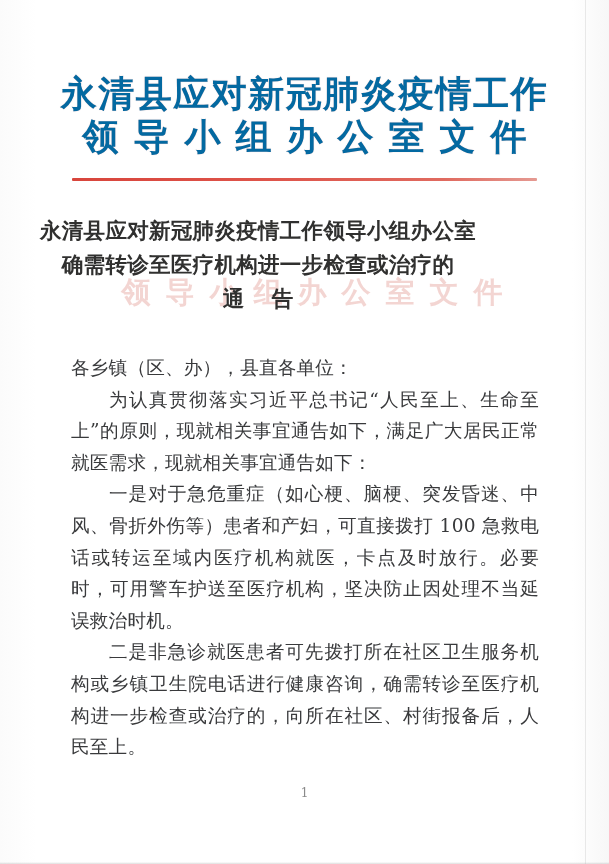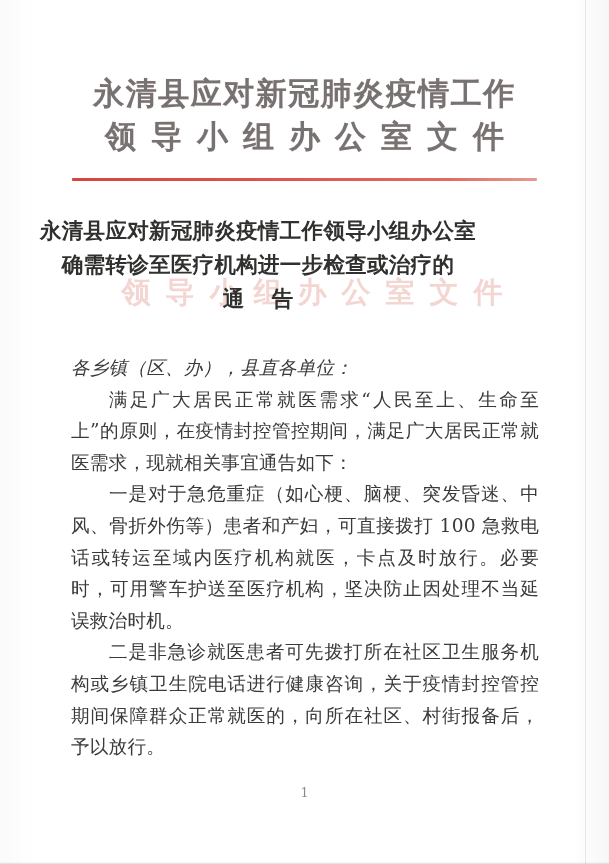--- a/index.html
+++ b/index.html
@@ -55,23 +55,23 @@
     position: absolute;
     top: 72px;
     left: 0;
     width: 609px;
     text-align: center;
     color: #e0554b;
   }
   .lh-line {
     font-family: "DejaVu Serif", "Liberation Serif", serif;
     font-weight: bold;
-    font-size: 31px;
+    font-size: 36px;
     line-height: 43px;
-    color: #737373;
+    color: #0369a1;
     white-space: nowrap;
     text-shadow: 0 0 1px rgba(224,85,75,0.35);
   }
   .lh-line-1 { letter-spacing: 1.5px; }
   .lh-line-2 { letter-spacing: 15px; padding-left: 15px; }
 
   
   #red-rule {
     position: absolute;
     top: 178px;
@@ -140,21 +140,20 @@
     text-align: justify;
     text-align-last: left;
     color: #393a3c;
     margin: 0 0 0 0;
   }
   .para.indent {
     text-indent: 38px;
   }
   .para.salutation {
     text-indent: 0;
-    font-style: italic;
   }
 
   
   #page-number {
     position: absolute;
     top: 786px;
     left: 0;
     width: 609px;
     text-align: center;
     font-family: "DejaVu Serif", "Liberation Serif", serif;
@@ -179,23 +178,23 @@
   <div id="showthrough">领导小组办公室文件</div>
 
   <div id="doc-title">
     <div class="title-line title-line-1">永清县应对新冠肺炎疫情工作领导小组办公室</div>
     <div class="title-line title-line-2">确需转诊至医疗机构进一步检查或治疗的</div>
     <div class="title-line title-line-3">通 告</div>
   </div>
 
   <div id="body-text">
     <p class="para salutation">各乡镇（区、办），县直各单位：</p>
-    <p class="para indent">满足广大居民正常就医需求“人民至上、生命至上”的原则，在疫情封控管控期间，满足广大居民正常就医需求，现就相关事宜通告如下：</p>
+    <p class="para indent">为认真贯彻落实习近平总书记“人民至上、生命至上”的原则，现就相关事宜通告如下，满足广大居民正常就医需求，现就相关事宜通告如下：</p>
     <p class="para indent">一是对于急危重症（如心梗、脑梗、突发昏迷、中风、骨折外伤等）患者和产妇，可直接拨打 100 急救电话或转运至域内医疗机构就医，卡点及时放行。必要时，可用警车护送至医疗机构，坚决防止因处理不当延误救治时机。</p>
-    <p class="para indent">二是非急诊就医患者可先拨打所在社区卫生服务机构或乡镇卫生院电话进行健康咨询，关于疫情封控管控期间保障群众正常就医的，向所在社区、村街报备后，予以放行。</p>
+    <p class="para indent">二是非急诊就医患者可先拨打所在社区卫生服务机构或乡镇卫生院电话进行健康咨询，确需转诊至医疗机构进一步检查或治疗的，向所在社区、村街报备后，人民至上。</p>
   </div>
 
   <div id="page-number">1</div>
 
   <div id="scan-edge-right"></div>
   <div id="scan-edge-bottom"></div>
 
 </div>
 
 </body></html>

